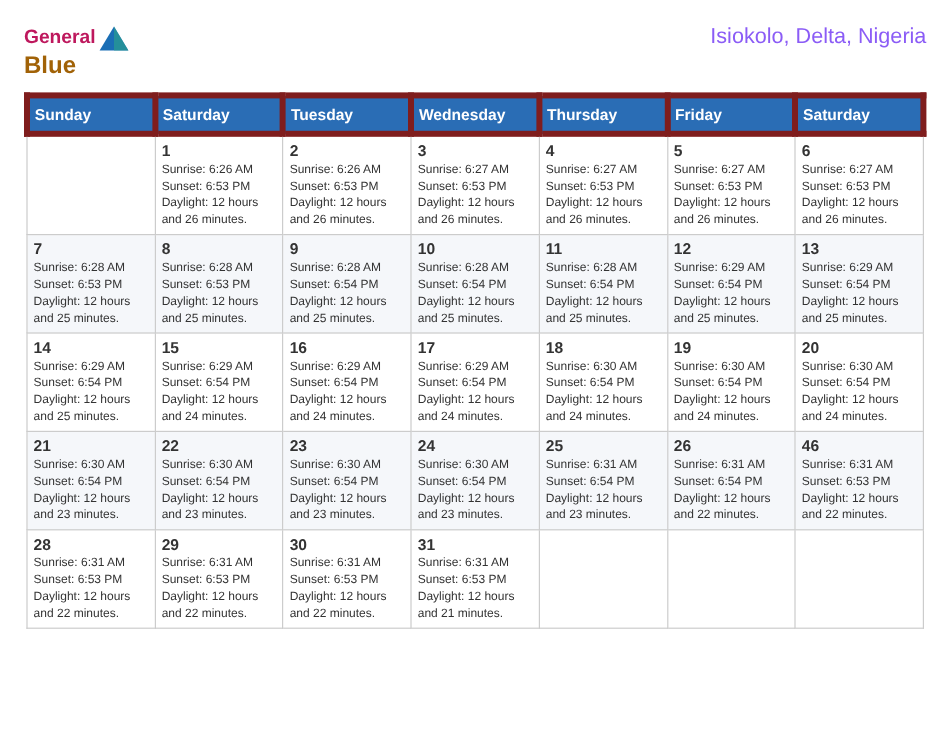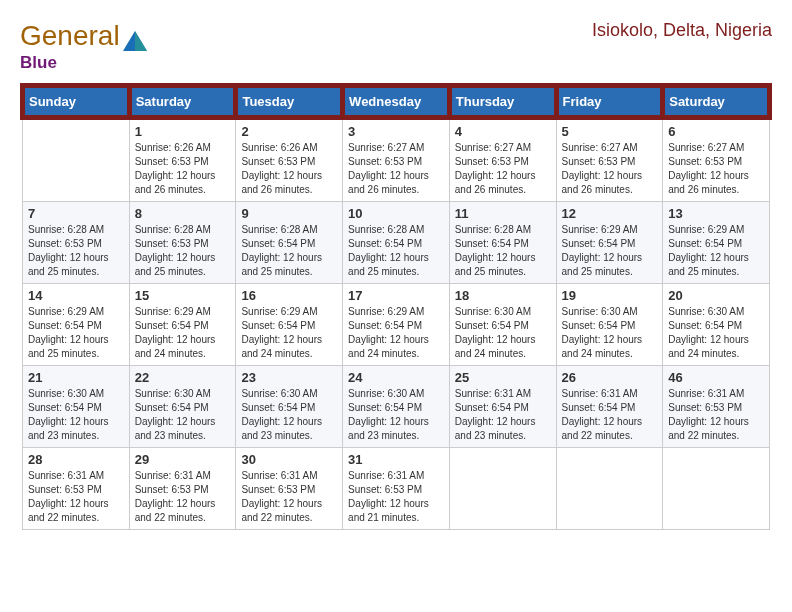--- a/index.html
+++ b/index.html
@@ -29,21 +29,21 @@
       text-align: right;
     }
     .month-title {
       font-size: 42px;
       font-weight: bold;
       color: #333;
       line-height: 1.1;
     }
     .location-title {
       font-size: 18px;
-      color: #7f1d1d;
+      color: #8b5cf6;
     }
     table {
       width: 100%;
       border-collapse: collapse;
       table-layout: fixed;
     }
     th {
       background-color: #2a6db5;
       color: white;
       font-size: 13px;
@@ -81,25 +81,25 @@
     tr:nth-child(odd) td {
       background: #fff;
     }
   </style>
 </head>
 <body>
 
 <div class="header">
   <div class="logo">
     <span>
-      <span style="font-size:28px;font-weight:normal;color:#a16207;">General</span><svg class="logo-icon" viewBox="0 0 28 24" style="display:inline-block;vertical-align:middle;margin:0 1px;">
+      <span style="font-size:16px;font-weight:bold;color:#be185d;">General</span><svg class="logo-icon" viewBox="0 0 28 24" style="display:inline-block;vertical-align:middle;margin:0 1px;">
         <polygon points="14,2 26,22 2,22" fill="#1a6eb5"></polygon>
         <polygon points="14,2 26,22 14,22" fill="#2a9d8f" opacity="0.7"></polygon>
       </svg><br>
-      <span style="font-size:17px;font-weight:bold;color:#701a75;">Blue</span>
+      <span style="font-size:20px;font-weight:bold;color:#a16207;">Blue</span>
     </span>
   </div>
   <div class="title-block">
     <div class="location-title">Isiokolo, Delta, Nigeria</div>
   </div>
 </div>
 
 <table>
   <thead>
     <tr>

